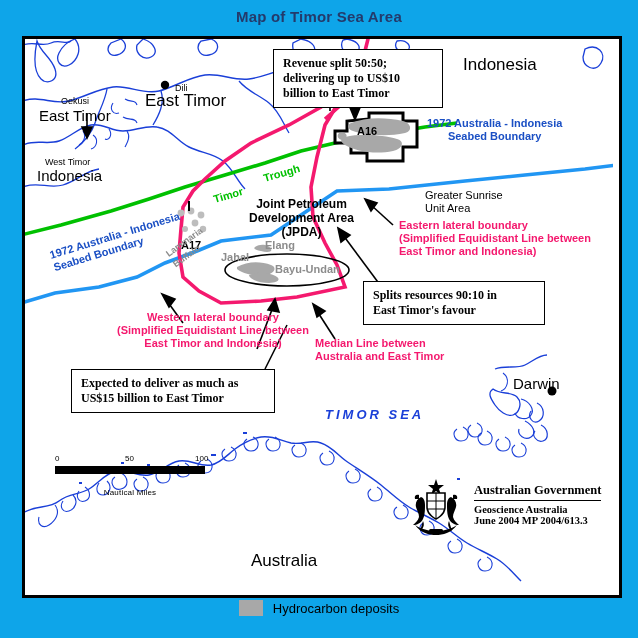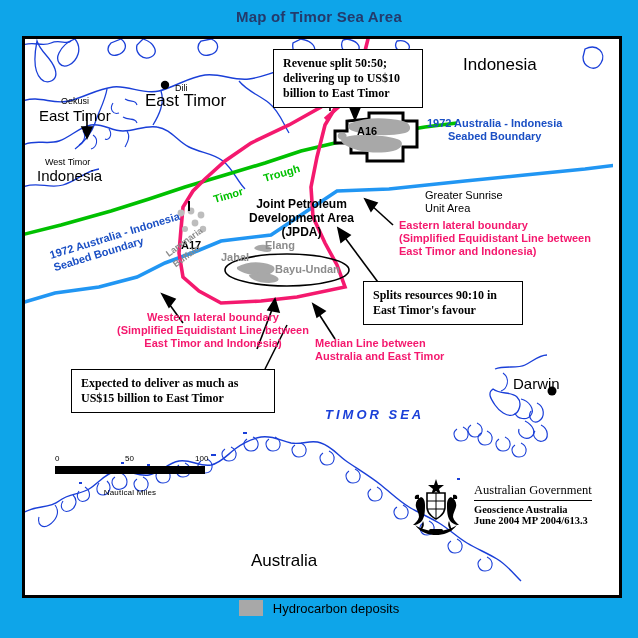--- a/index.html
+++ b/index.html
@@ -135,21 +135,21 @@
     align-items: flex-start;
   }
   #credit-text {
     font-family: "Liberation Serif", serif;
     color: #000;
     margin-left: 7px;
     padding-top: 6px;
   }
   #credit-gov {
     font-size: 12.5px;
-    font-weight: normal;
+    font-weight: bold;
     border-bottom: 1px solid #000;
     padding-bottom: 2px;
   }
   #credit-agency {
     font-size: 10.5px;
     font-weight: bold;
     margin-top: 3px;
   }
   #credit-date {
     font-size: 10.5px;
@@ -417,27 +417,27 @@
       <div>Median Line between</div>
       <div>Australia and East Timor</div>
     </div>
 
     <div class="map-label lbl-sea" style="left:300px; top:368px;">TIMOR  SEA</div>
 
     <div class="map-label lbl-country-med" style="left:488px; top:336px;">Darwin</div>
 
     <div class="map-label lbl-country-big" style="left:226px; top:512px;">Australia</div>
 
-    <div class="callout" style="left:248px; top:10px; width:150px;">
+    <div class="callout" style="left:248px; top:10px; width:170px;">
       <div>Revenue split 50:50;</div>
       <div>delivering up to US$10</div>
       <div>billion to East Timor</div>
     </div>
 
-    <div class="callout" style="left:338px; top:242px; width:160px;">
+    <div class="callout" style="left:338px; top:242px; width:182px;">
       <div>Splits resources 90:10 in</div>
       <div>East Timor's favour</div>
     </div>
 
     <div class="callout" style="left:46px; top:330px; width:204px;">
       <div>Expected to deliver as much as</div>
       <div>US$15 billion to East Timor</div>
     </div>
 
     <div id="scalebar">

